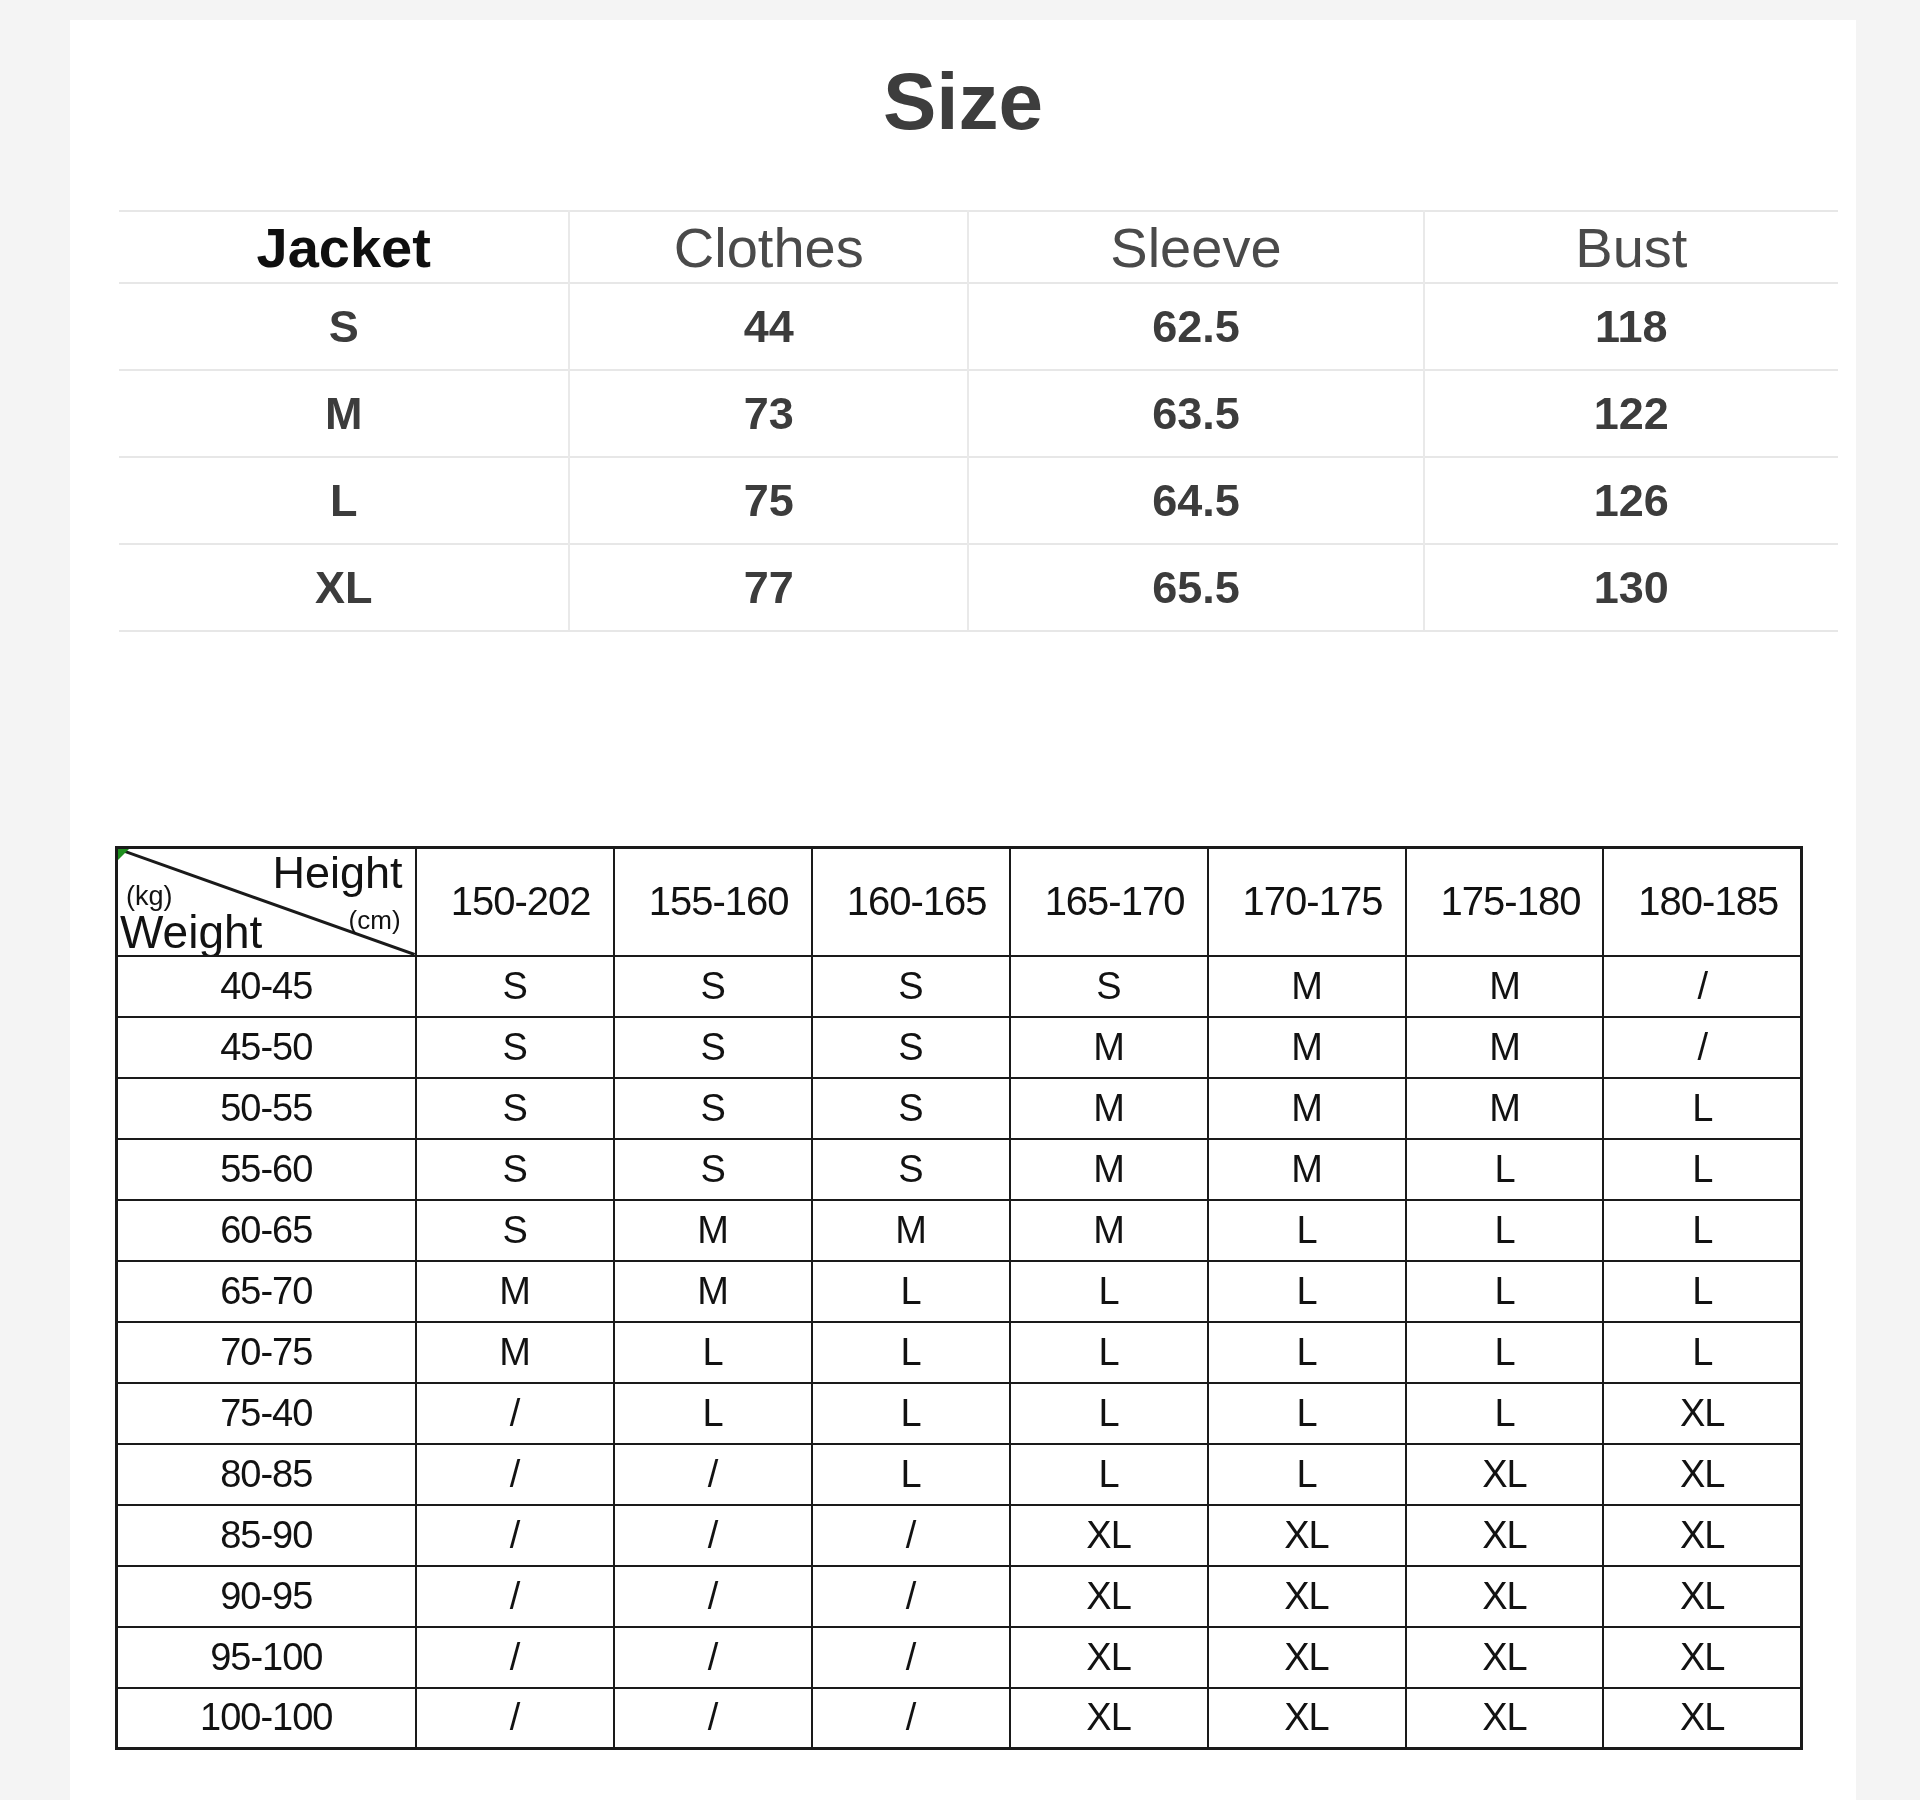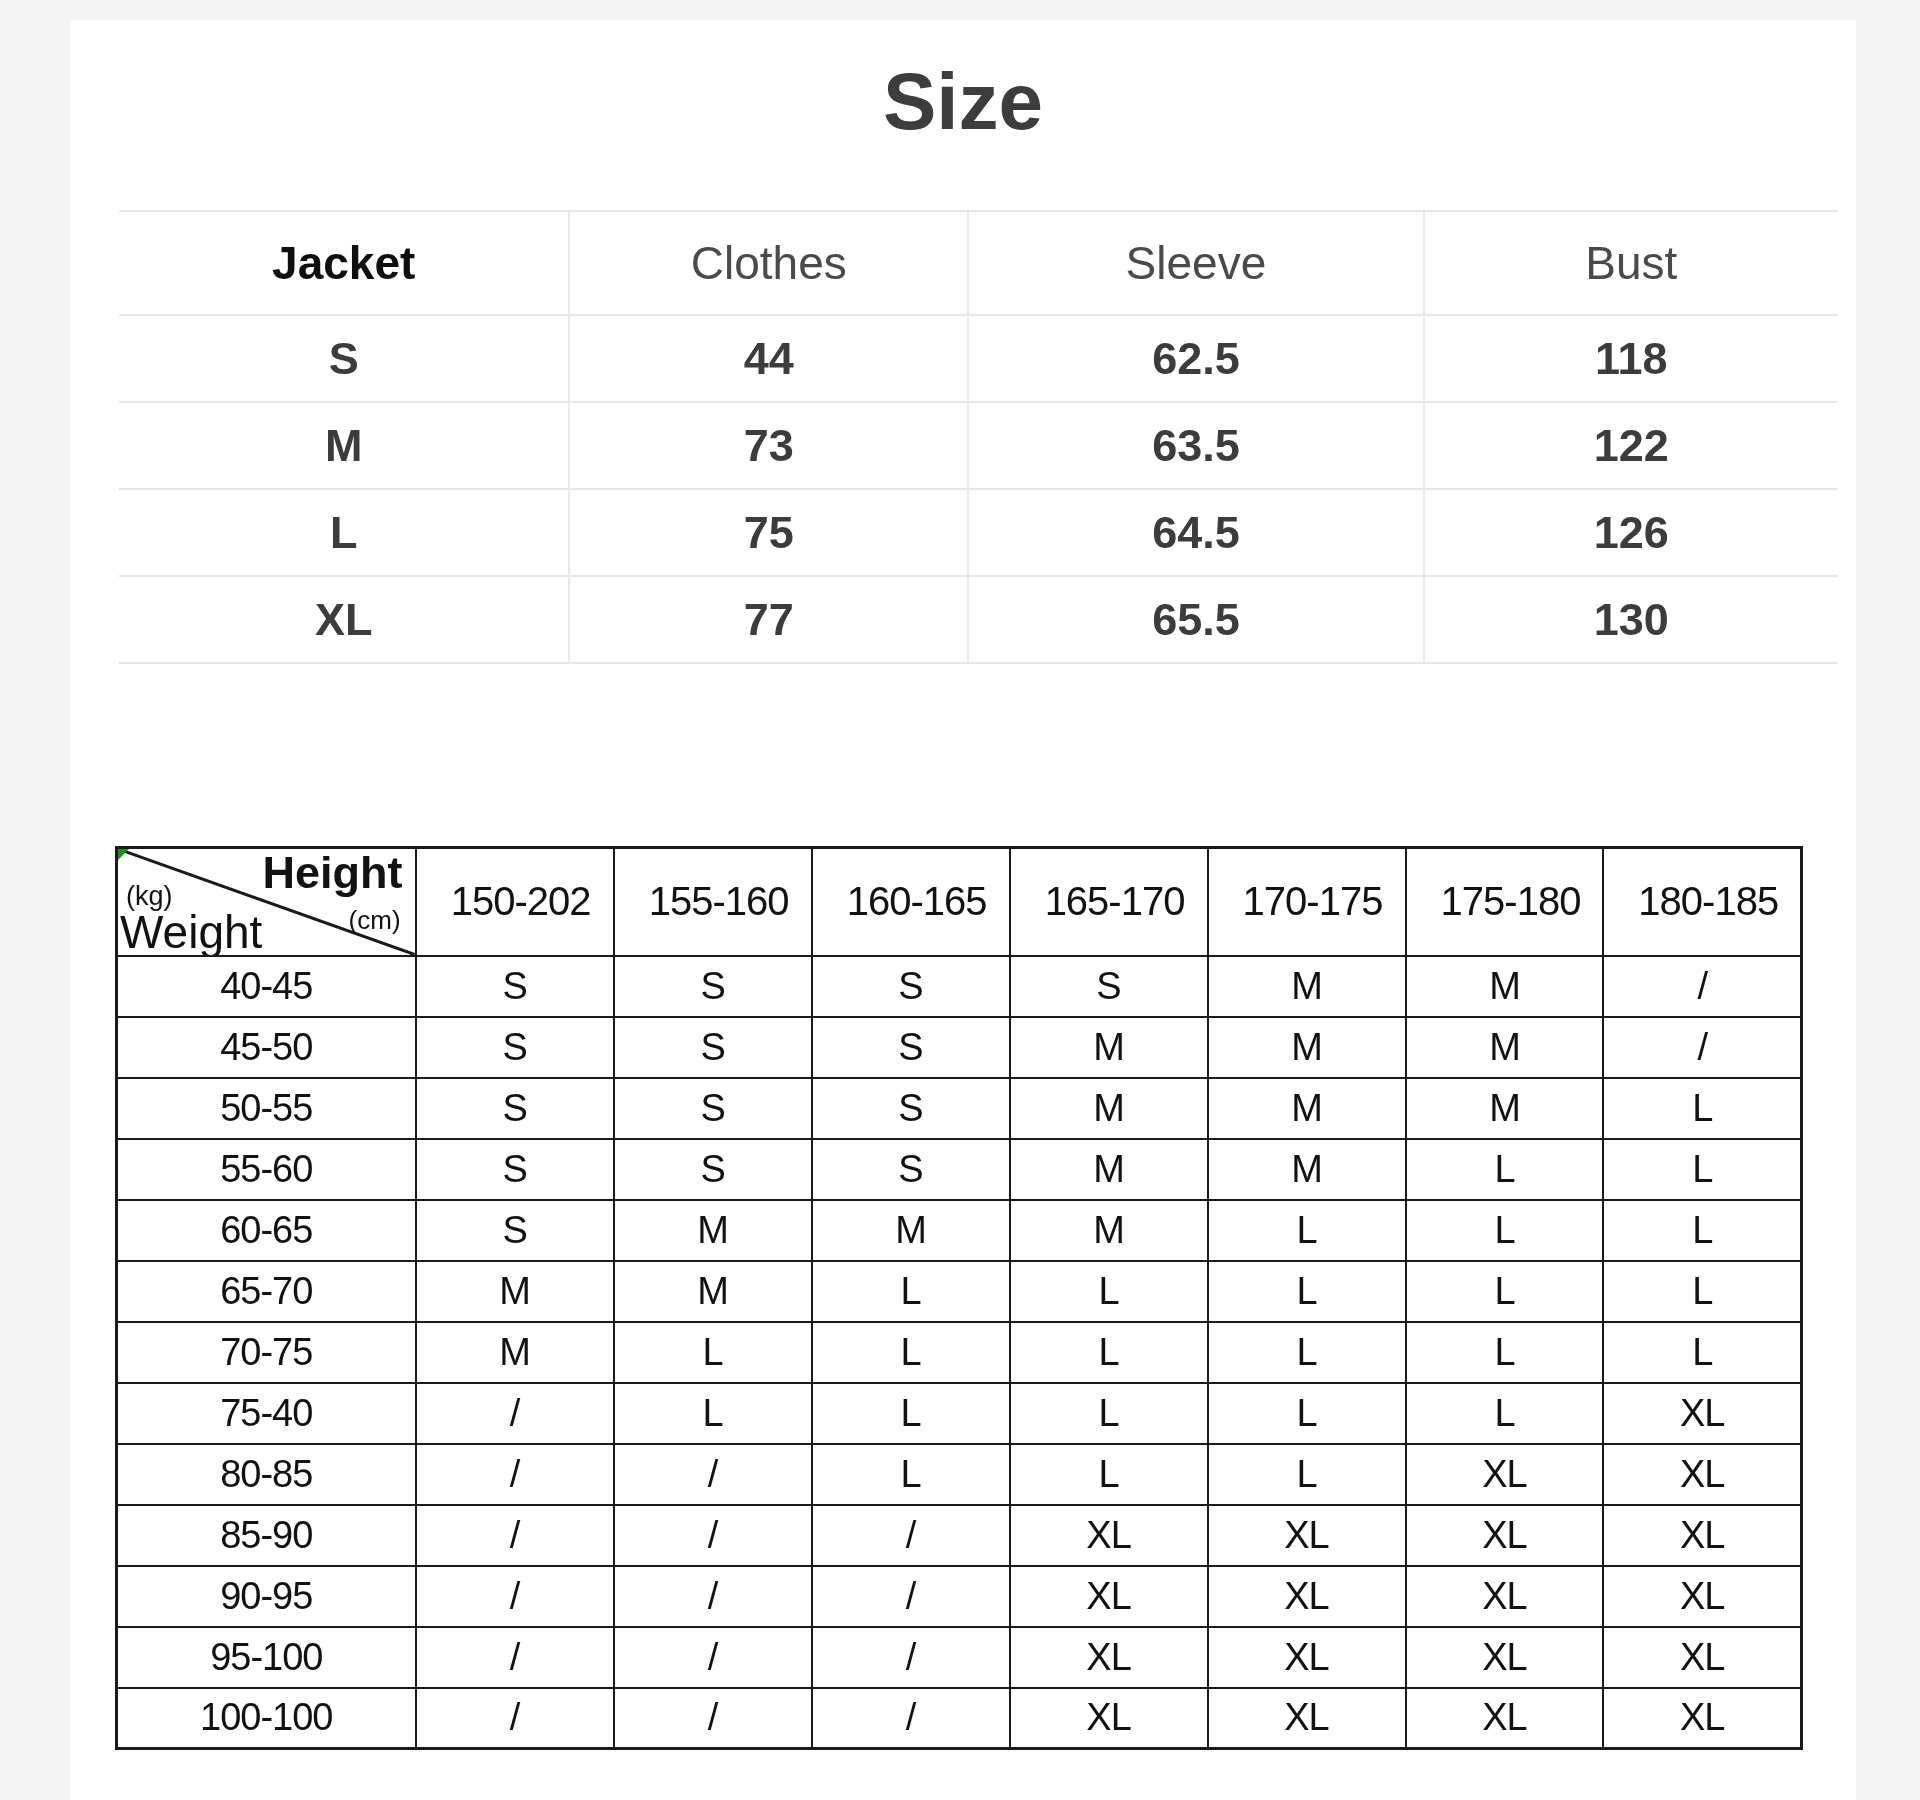--- a/index.html
+++ b/index.html
@@ -23,21 +23,21 @@
     position: absolute; left: 49px; top: 190px; width: 1719px;
     border-collapse: collapse; table-layout: fixed;
   }
   table.size-table th, table.size-table td {
     text-align: center; vertical-align: middle;
     border-top: 2px solid #e7e7e7;
     border-right: 2px solid #e9e9e9;
   }
   table.size-table th:last-child, table.size-table td:last-child { border-right: none; }
   table.size-table tbody tr:last-child td { border-bottom: 2px solid #e7e7e7; }
-  table.size-table th { height: 104px; font-size: 46px; font-weight: 400; color: #4a4a4a; }
+  table.size-table th { height: 72px; font-size: 56px; font-weight: 400; color: #4a4a4a; }
   table.size-table th.first { font-weight: 700; color: #0f0f0f; }
   table.size-table td { height: 87px; font-size: 45px; font-weight: 700; color: #3c3c3c; }
   table.size-table col.c1 { width: 26.2%; }
   table.size-table col.c2 { width: 23.2%; }
   table.size-table col.c3 { width: 26.5%; }
   table.size-table col.c4 { width: 24.1%; }
 
   
   table.fit-table {
     position: absolute; left: 45px; top: 826px; width: 1688px;
@@ -56,21 +56,21 @@
   table.fit-table col.h  { width: 11.75%; }
 
   
   th.corner { position: relative; overflow: hidden; padding: 0; }
   th.corner .diag { position: absolute; left: 0; top: 0; width: 100%; height: 100%; }
   .corner-marker {
     position: absolute; left: 0; top: 0; width: 0; height: 0;
     border-top: 11px solid #1e8f1e; border-right: 11px solid transparent;
   }
   .corner-kg     { position: absolute; left: 8px;  top: 32px;  font-size: 27px; letter-spacing: 0; }
-  .corner-height { position: absolute; right: 12px; top: -2px; font-size: 45px; letter-spacing: 0; font-weight: bold; }
+  .corner-height { position: absolute; right: 12px; top: -2px; font-size: 45px; letter-spacing: 0; }
   .corner-cm     { position: absolute; right: 14px; top: 56px; font-size: 26px; letter-spacing: 0; }
   .corner-weight { position: absolute; left: 2px; bottom: -4px; font-size: 46px; letter-spacing: 0; }
 </style>
 </head>
 <body>
 
 <div class="page">
   <div class="content">
 
     <div class="title">Size</div>

